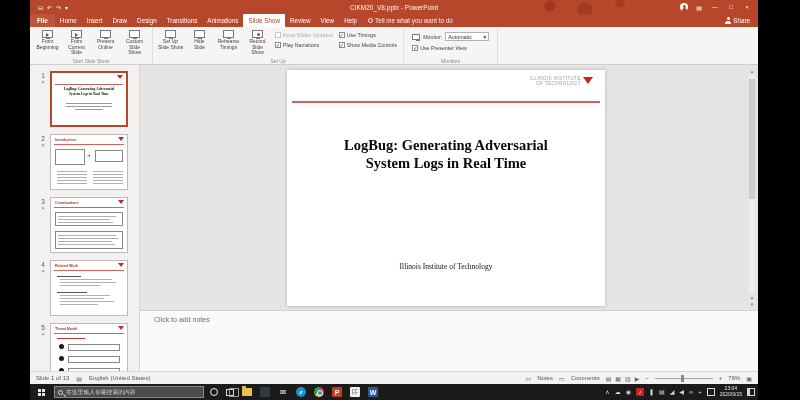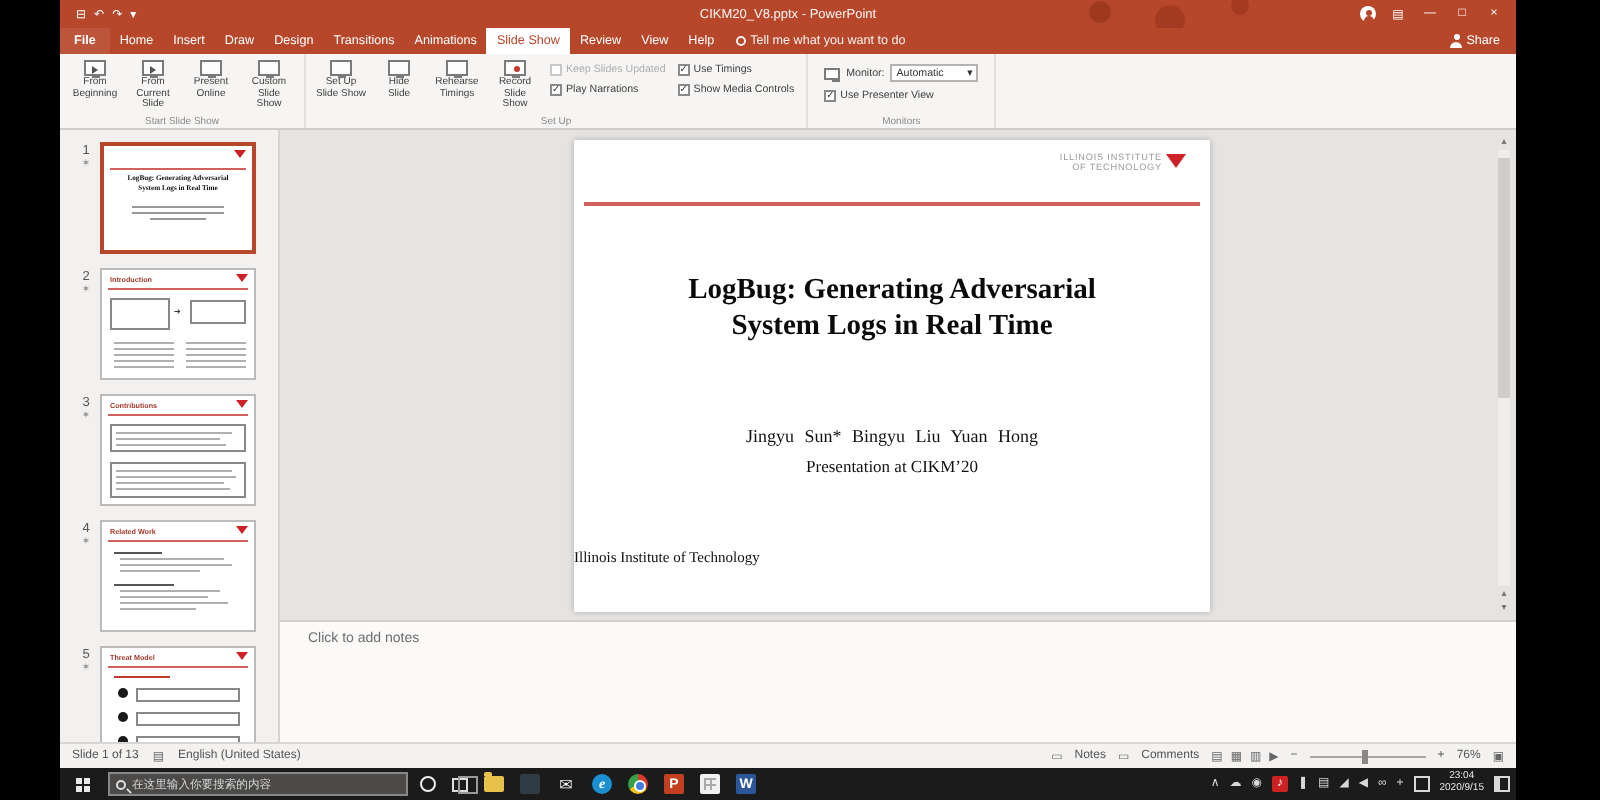--- a/index.html
+++ b/index.html
@@ -96,21 +96,21 @@
   .red-rule { position:absolute; left:5px; right:5px; top:31px; height:2px; background:#d2605e; }
   .s-title { position:absolute; left:0; right:0; top:66px; text-align:center;
              font-family:"Liberation Serif","DejaVu Serif",serif; font-weight:bold;
              font-size:14.5px; line-height:18px; color:#0a0a0a; }
   .s-authors { position:absolute; left:0; right:0; top:143px; text-align:center;
                font-family:"Liberation Serif","DejaVu Serif",serif; font-size:9px; color:#111; word-spacing:3px; }
   .s-venue { position:absolute; left:0; right:0; top:158px; text-align:center;
              font-family:"Liberation Serif","DejaVu Serif",serif; font-size:8.5px; color:#111; }
   .s-dept { position:absolute; left:0; right:0; top:187px; text-align:center;
             font-family:"Liberation Serif","DejaVu Serif",serif; font-size:7.5px; color:#111; }
-  .s-org { position:absolute; left:0; right:0; top:204px; 
+  .s-org { position:absolute; left:0; right:0; top:192px; text-align:center;
            font-family:"Liberation Serif","DejaVu Serif",serif; font-size:7.5px; color:#111; }
 
   .vscroll { position:absolute; right:2px; top:3px; bottom:3px; width:8px; display:flex; flex-direction:column;
              align-items:center; font-size:5px; color:#777; }
   .vtrack { flex:1; width:6px; background:#efedec; margin:1px 0; position:relative; }
   .vthumb { position:absolute; left:0; top:4px; width:6px; height:120px; background:#cfcdcb; }
   .vnav { display:flex; flex-direction:column; gap:1px; }
 
   .notes-panel { height:61px; background:#fbfaf9; border-top:1px solid #d2d0ce; padding:5px 0 0 14px; }
   .notes-text { font-size:7px; color:#6c6c6c; }
@@ -418,22 +418,20 @@
                 <div>ILLINOIS INSTITUTE</div>
                 <div>OF TECHNOLOGY</div>
               </div>
               <span class="iit-tri"></span>
             </div>
             <div class="red-rule"></div>
             <div class="s-title">
               <div>LogBug: Generating Adversarial</div>
               <div>System Logs in Real Time</div>
             </div>
-            <div class="s-authors">Jingyu Sun*  Bingyu Liu  Yuan Hong</div>
-            <div class="s-venue">Presentation at CIKM’20</div>
             <div class="s-org">Illinois Institute of Technology</div>
           </div>
           <div class="vscroll">
             <span>▴</span>
             <div class="vtrack">
               <div class="vthumb"></div>
             </div>
             <div class="vnav">
               <span>▴</span>
               <span>▾</span>

